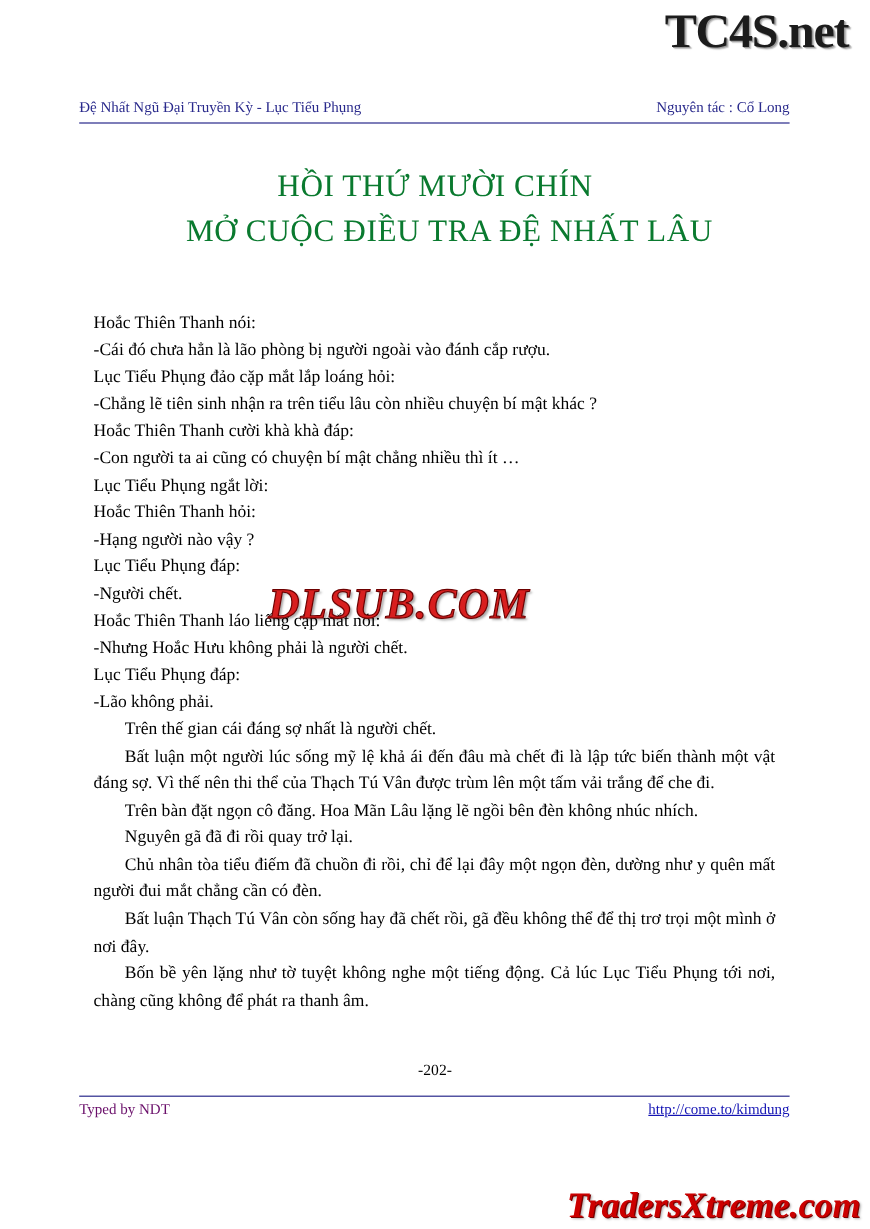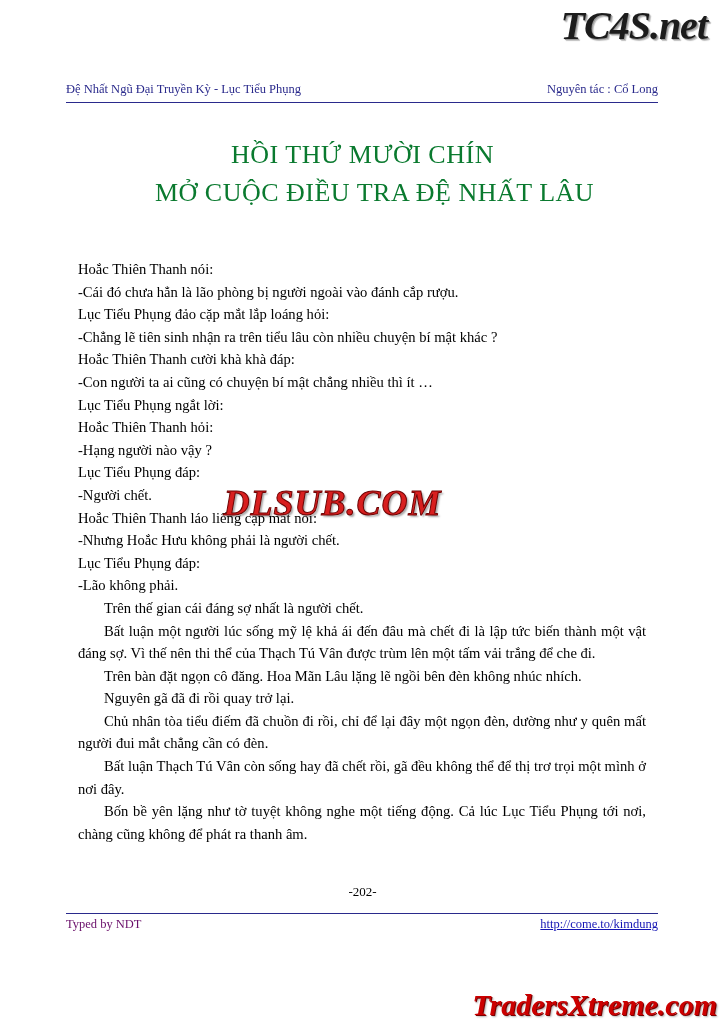--- a/index.html
+++ b/index.html
@@ -23,21 +23,20 @@
   }
 
   
   .tc4s {
     position: absolute;
     top: 2px;
     right: 18px;
     font-family: "Liberation Serif", serif;
     font-size: 40px;
     font-weight: bold;
-    font-style: italic;
     color: #1c1c1c;
     letter-spacing: -1px;
     text-shadow: 1px 1px 0 #9a9a9a, 2px 2px 1px rgba(0,0,0,0.25);
   }
 
   
   .header-row {
     position: absolute;
     top: 82px;
     left: 66px;

